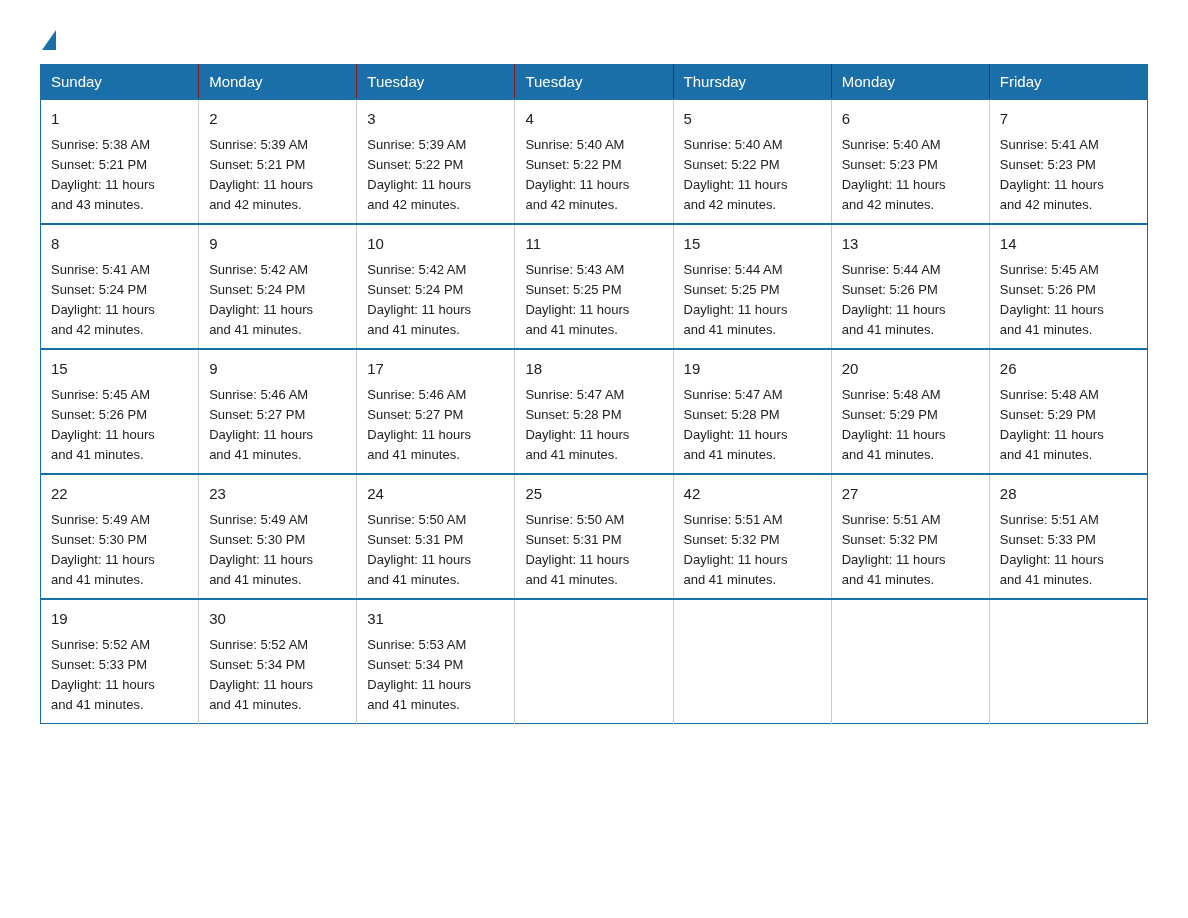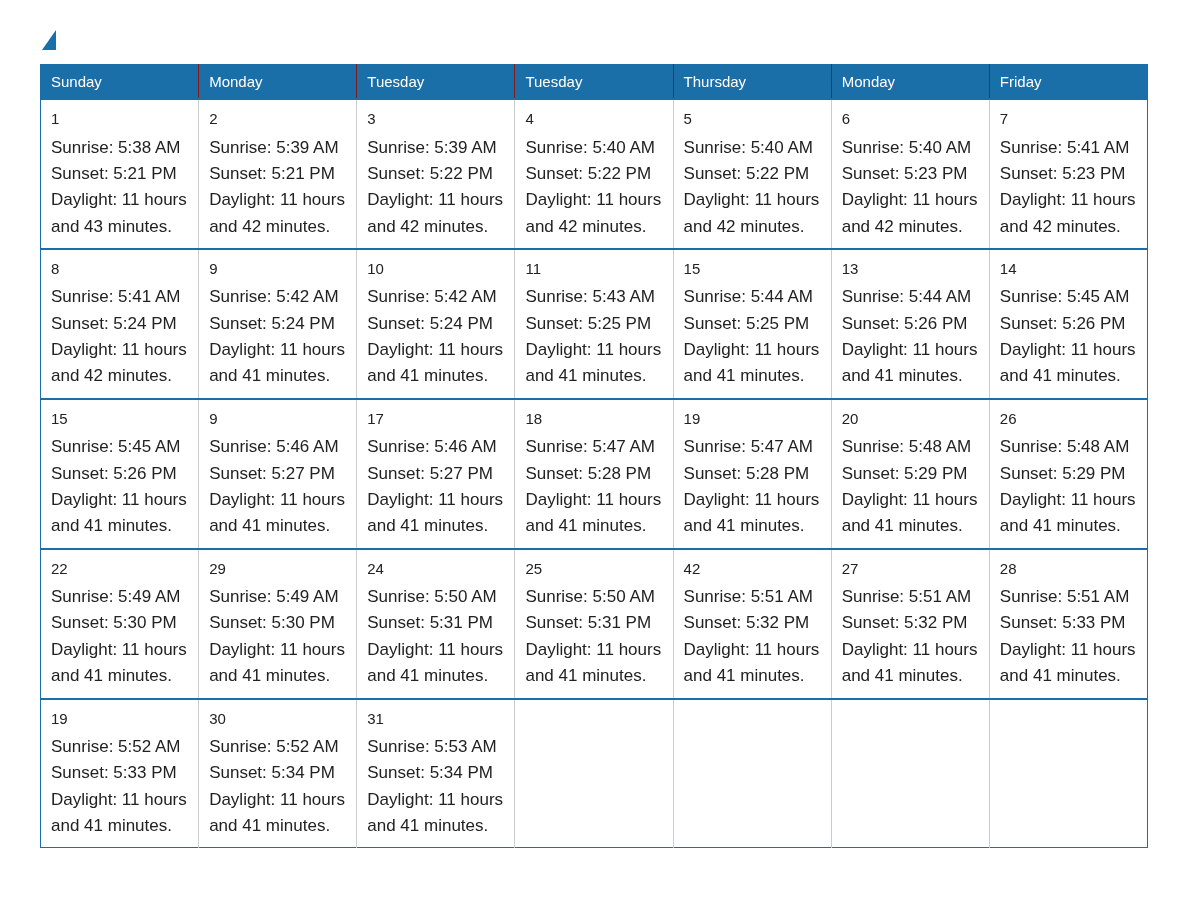--- a/index.html
+++ b/index.html
@@ -76,21 +76,21 @@
     }
     .calendar tbody tr td:last-child { border-right: none; }
     .day-number {
       font-size: 15px;
       font-weight: normal;
       display: block;
       margin-bottom: 4px;
       color: #222;
     }
     .day-info {
-      font-size: 17px;
+      font-size: 13px;
       color: #222;
       line-height: 1.55;
     }
     .empty-cell { background: #fff; }
   </style>
 </head>
 <body>
 
 <div class="header">
   <div class="logo">
@@ -208,21 +208,21 @@
           <span class="day-number">26</span>
           <span class="day-info">Sunrise: 5:48 AM<br>Sunset: 5:29 PM<br>Daylight: 11 hours<br>and 41 minutes.</span>
         </td>
       </tr>
       <tr>
         <td>
           <span class="day-number">22</span>
           <span class="day-info">Sunrise: 5:49 AM<br>Sunset: 5:30 PM<br>Daylight: 11 hours<br>and 41 minutes.</span>
         </td>
         <td>
-          <span class="day-number">29</span>
+          <span class="day-number">23</span>
           <span class="day-info">Sunrise: 5:49 AM<br>Sunset: 5:30 PM<br>Daylight: 11 hours<br>and 41 minutes.</span>
         </td>
         <td>
           <span class="day-number">24</span>
           <span class="day-info">Sunrise: 5:50 AM<br>Sunset: 5:31 PM<br>Daylight: 11 hours<br>and 41 minutes.</span>
         </td>
         <td>
           <span class="day-number">25</span>
           <span class="day-info">Sunrise: 5:50 AM<br>Sunset: 5:31 PM<br>Daylight: 11 hours<br>and 41 minutes.</span>
         </td>

